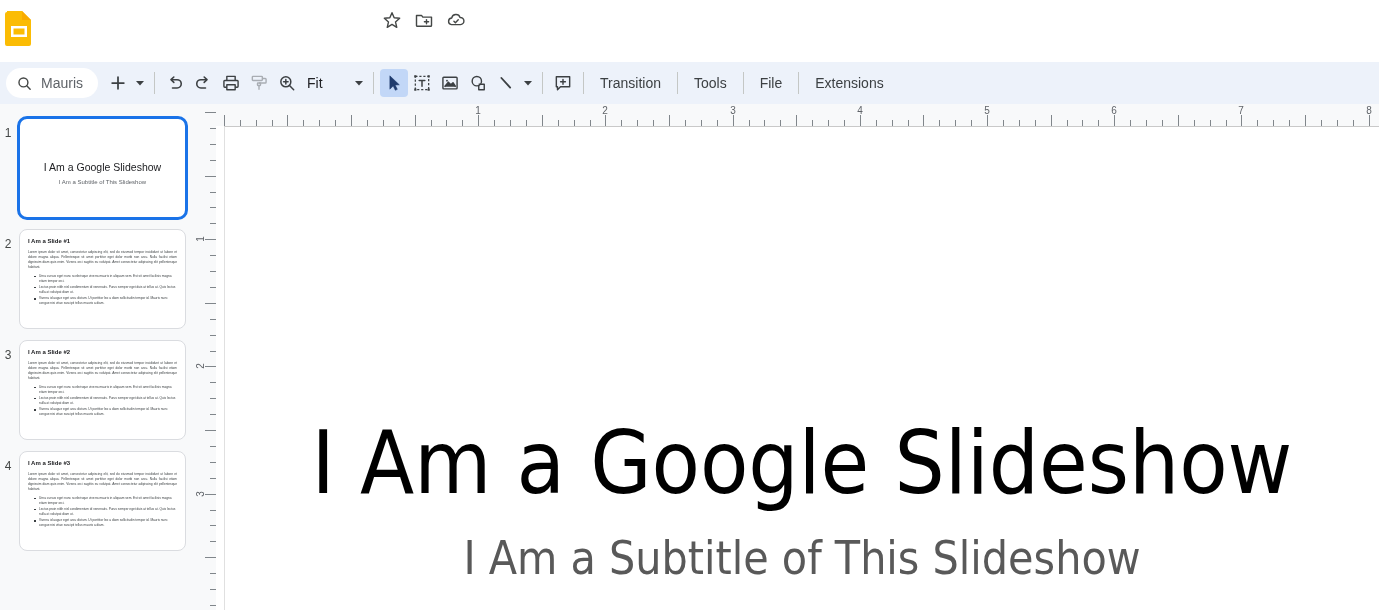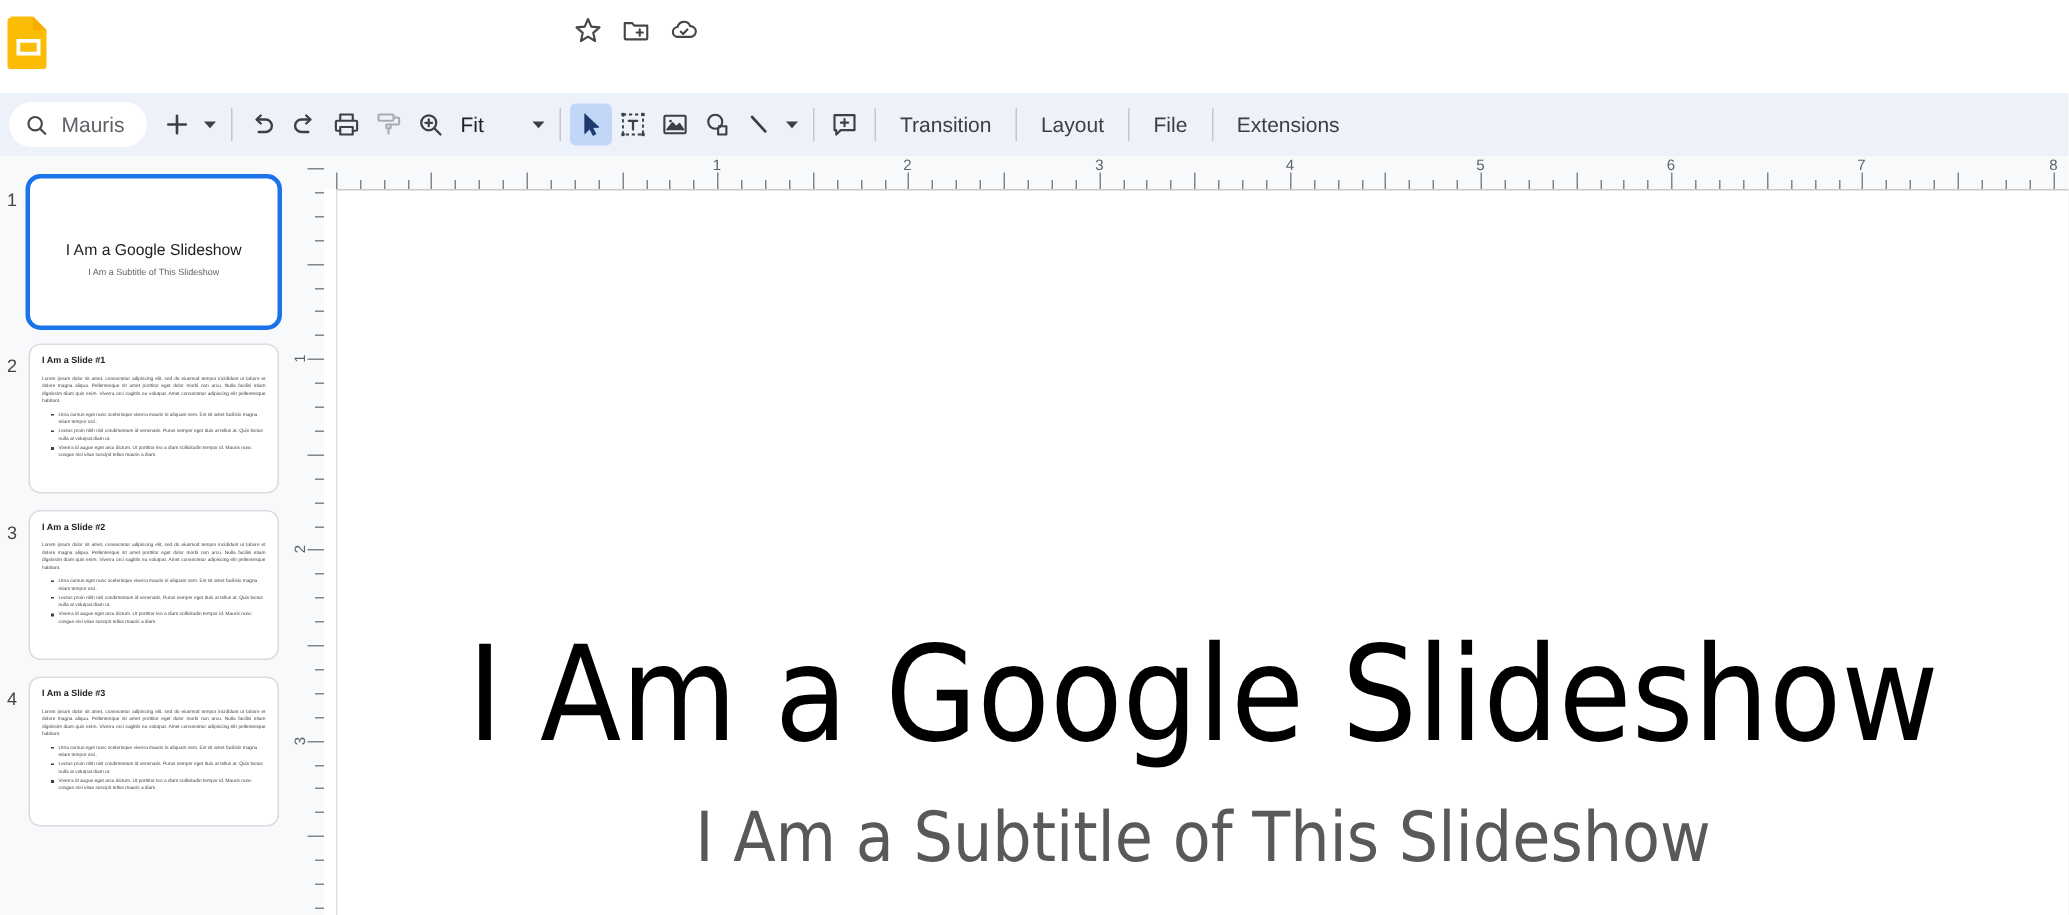--- a/index.html
+++ b/index.html
@@ -419,21 +419,21 @@
     <svg width="20" height="20" viewBox="0 0 24 24" fill="none" stroke="#3c4043" stroke-width="1.7" stroke-linejoin="round">
       <path d="M4 4.5 H20 V16.5 H9 L5.4 20 V16.5 H4 Z"></path>
       <path d="M12 7.6 V13.4 M9.1 10.5 H14.9" stroke-linecap="round"></path>
     </svg>
   </div>
 
   <div class="tb-sep"></div>
 
   <div class="tb-text-btn">Transition</div>
   <div class="tb-sep"></div>
-  <div class="tb-text-btn">Layout</div>
+  <div class="tb-text-btn">Tools</div>
   <div class="tb-sep"></div>
   <div class="tb-text-btn">File</div>
   <div class="tb-sep"></div>
   <div class="tb-text-btn">Extensions</div>
 </div>
 
 <div id="workarea">
 
   <div id="filmstrip">
 

